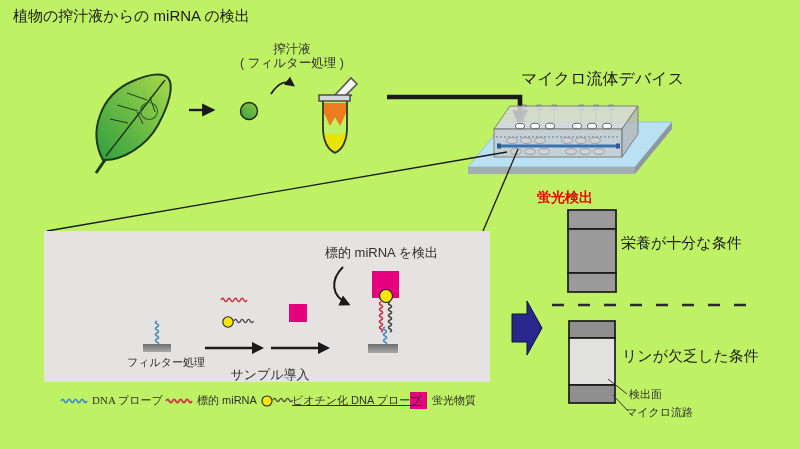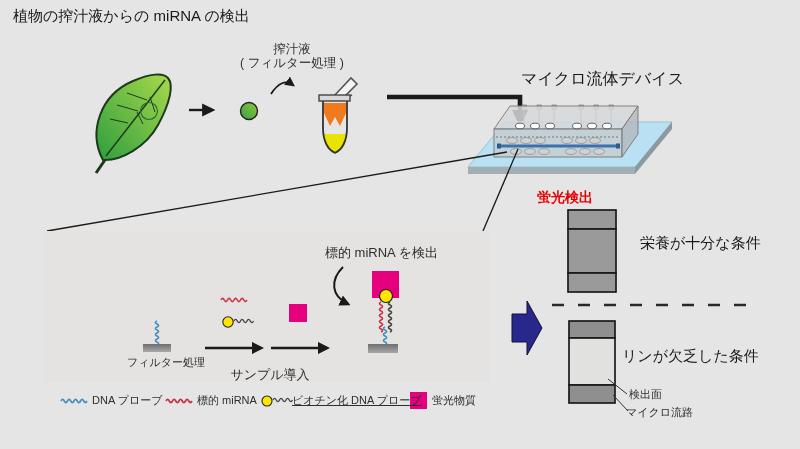--- a/index.html
+++ b/index.html
@@ -1,30 +1,30 @@
 <!DOCTYPE html>
 <html><head>
 <meta charset="utf-8">
 <style>
   html,body{margin:0;padding:0;}
   body{font-family:"Liberation Sans","DejaVu Sans",sans-serif;background:#fff;}
-  .stage{position:relative;width:800px;height:449px;background:#e5e5e5;overflow:hidden;}
+  .stage{position:relative;width:800px;height:449px;background:#bef264;overflow:hidden;}
   .stage svg{position:absolute;left:0;top:0;}
   .lbl{position:absolute;color:#1a1a1a;white-space:nowrap;line-height:1.15;}
   .t-title{left:13px;top:7px;font-size:15px;}
   .t-juice{left:226px;top:42px;width:132px;text-align:center;font-size:12.5px;color:#333;}
   .t-device{left:521px;top:70px;font-size:16px;}
   .t-boxtitle{left:49px;top:235px;font-size:15px;color:#2e2e2e;}
   .t-detect{left:325px;top:246px;font-size:13px;color:#2e2e2e;}
   .t-substrate{left:127px;top:356px;font-size:11px;color:#2e2e2e;}
   .t-sample{left:207px;top:355px;width:126px;text-align:center;font-size:13px;color:#2e2e2e;margin-top:13px;}
   .t-leg{font-size:11px;top:394px;color:#2e2e2e;}
-  .t-leg1{left:92px;} .t-leg2{left:197px;} .t-leg3{left:292px;text-decoration:underline;} .t-leg4{left:432px;}
+  .t-leg1{left:92px;font-family:Liberation Serif, serif;} .t-leg2{left:197px;} .t-leg3{left:292px;text-decoration:underline;} .t-leg4{left:432px;}
   .t-fluor{left:537px;top:189px;font-size:14px;font-weight:bold;color:#e60000;}
-  .t-nutrient{left:640px;top:234px;font-size:15px;}
+  .t-nutrient{left:621px;top:234px;font-size:15px;}
   .t-phosph{left:622px;top:347px;font-size:15px;}
   .t-detsurf{left:629px;top:388px;font-size:11px;color:#2e2e2e;}
   .t-microch{left:626px;top:406px;font-size:11px;color:#2e2e2e;}
 </style>
 </head>
 <body>
 
 <div class="stage">
 
   <svg width="800" height="449" viewBox="0 0 800 449">

